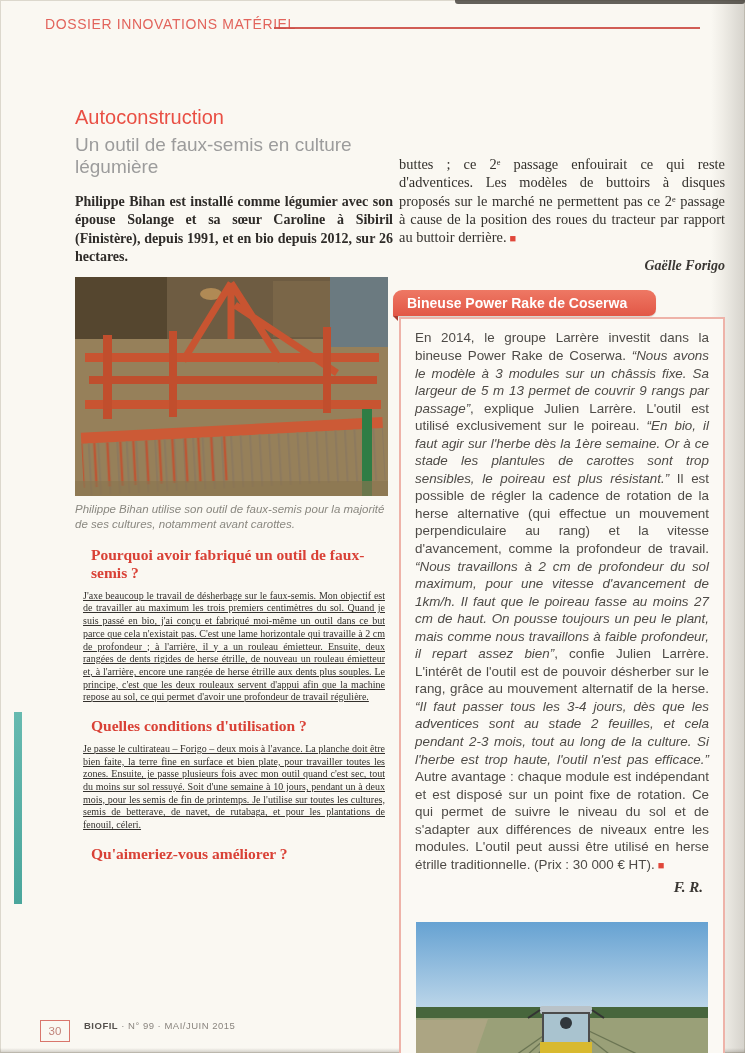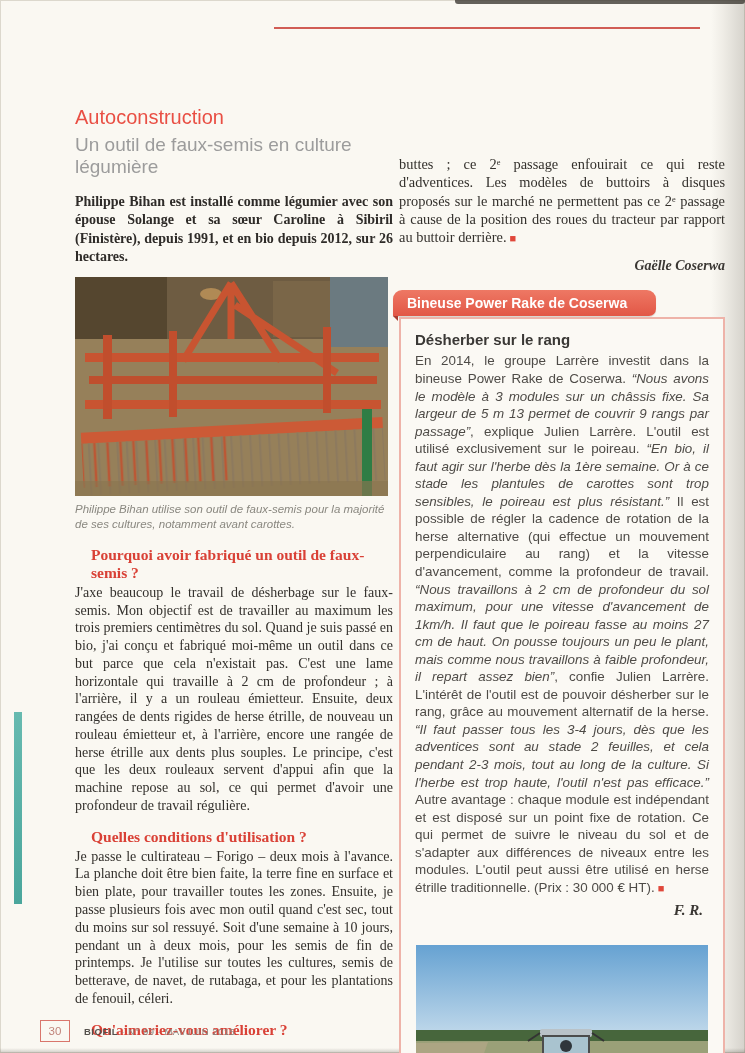--- a/index.html
+++ b/index.html
@@ -19,21 +19,21 @@
   .col-left{position:absolute;left:75px;top:106px;width:318px;}
   .col-right{position:absolute;left:399px;top:155px;width:326px;}
   
   .h-label{margin:0 0 5px;font-size:20px;font-weight:normal;color:#e94f44;}
   .h-title{margin:0 0 15px;font-size:19px;font-weight:normal;color:#9c9c9c;}
   .lead{margin:0 0 10px;font-family:"Liberation Serif",serif;font-weight:bold;font-size:14px;
         line-height:1.32;color:#2e2b28;text-align:justify;}
   .photo{display:block;margin:2px 0 6px;}
   .caption{margin:0 0 14px;font-style:italic;font-size:11.5px;line-height:1.3;color:#8a8880;}
   .qhead{margin:13px 16px 2px;font-family:"Liberation Serif",serif;font-weight:bold;font-size:15.5px;color:#d94136;}
-  .qbody{margin:0;font-family:"Liberation Serif",serif;font-size:14px;line-height:1.27;color:#33302c;text-align:justify;}
+  .qbody{margin:8px;font-family:"Liberation Serif",serif;font-size:10px;line-height:1.27;color:#33302c;text-align:justify;text-decoration:underline;}
   
   .cont{margin:0 0 12px;font-family:"Liberation Serif",serif;font-size:14.4px;line-height:1.27;
         color:#33302c;text-align:justify;}
   .author{margin:0 0 16px;font-family:"Liberation Serif",serif;font-style:italic;font-weight:bold;
         font-size:14px;color:#3a3733;text-align:right;}
   .sq{color:#e0473a;font-size:11px;padding-left:3px;font-style:normal;}
   
   .box-tab{position:relative;left:-6px;display:inline-block;max-width:300px;
       background:linear-gradient(180deg,#ee7864,#e25746);color:#fff;font-weight:bold;font-size:14px;
       padding:5px 29px 5px 14px;border-radius:9px 9px 7px 0;box-shadow:0 1px 1px rgba(0,0,0,.15);}
@@ -41,36 +41,37 @@
       border-top:5px solid #a83c30;border-left:5px solid transparent;}
   .box{position:relative;margin-top:-4px;border:2px solid #eeb3a9;background:#fbf9f4;
       padding:10px 14px 12px;min-height:664px;}
   .box-heading{margin:2px 0 4px;font-size:15px;font-weight:bold;color:#3a3835;}
   .box-body{margin:0 0 6px;font-size:13.4px;line-height:1.31;color:#4e4b47;text-align:justify;}
   .box-body em{font-style:italic;}
   .box-author{margin:4px 6px 26px 0;font-family:"Liberation Serif",serif;font-style:italic;
       font-weight:bold;font-size:15px;color:#3a3733;text-align:right;}
   .photo2{display:block;margin:0 auto 6px;}
   
-  .footer{position:absolute;left:40px;bottom:11px;display:flex;align-items:center;gap:14px;}
+  .footer{position:absolute;left:40px;bottom:11px;display:flex;align-items:flex-start;gap:14px;}
   .pgbox{width:28px;height:20px;border:1.5px solid #d9766c;color:#c08379;font-size:11.5px;
       display:flex;align-items:center;justify-content:center;background:transparent;}
   .issue{font-size:9.5px;color:#8a857f;letter-spacing:.5px;}
   .issue b{color:#55514d;}
 </style>
 </head>
 <body>
 
 <div class="scan">
 
   <div class="edge-right"></div>
   <div class="edge-top-dark"></div>
   <div class="edge-bottom"></div>
   <div class="teal-tab"></div>
 
+  <div class="kicker">DOSSIER INNOVATIONS MATÉRIEL</div>
   <div class="kicker-line"></div>
 
   <div class="col-left">
     <h2 class="h-label">Autoconstruction</h2>
     <h1 class="h-title">Un outil de faux-semis en culture légumière</h1>
     <p class="lead">Philippe Bihan est installé comme légumier avec son épouse Solange et sa sœur Caroline à Sibiril (Finistère), depuis 1991, et en bio depuis 2012, sur 26 hectares.</p>
 
     <svg class="photo" width="313" height="219" viewBox="0 0 313 219">
       <defs>
         <pattern id="tines" width="9.5" height="62" patternUnits="userSpaceOnUse">
@@ -108,27 +109,26 @@
 
     <h3 class="qhead">Quelles conditions d'utilisation ?</h3>
     <p class="qbody">Je passe le cultirateau – Forigo – deux mois à l'avance. La planche doit être bien faite, la terre fine en surface et bien plate, pour travailler toutes les zones. Ensuite, je passe plusieurs fois avec mon outil quand c'est sec, tout du moins sur sol ressuyé. Soit d'une semaine à 10 jours, pendant un à deux mois, pour les semis de fin de printemps. Je l'utilise sur toutes les cultures, semis de betterave, de navet, de rutabaga, et pour les plantations de fenouil, céleri.</p>
 
     <h3 class="qhead">Qu'aimeriez-vous améliorer ?</h3>
 
   </div>
 
   <div class="col-right">
     <p class="cont"><span>buttes ; ce 2ᵉ passage enfouirait ce qui reste d'adventices. Les modèles de buttoirs à disques proposés sur le marché ne permettent pas ce 2ᵉ passage à cause de la position des roues du tracteur par rapport au buttoir derrière.</span><span class="sq">■</span></p>
-    <p class="author">Gaëlle Coserwa</p>
+    <p class="author">Gaëlle Forigo</p>
 
     <div class="box-tab">Bineuse Power Rake de Coserwa</div>
     <div class="box-tab-fold"></div>
 
     <div class="box">
-      <h3 class="box-heading">Désherber sur le rang</h3>
       <p class="box-body"><span><span>En 2014, le groupe Larrère investit dans la bineuse Power Rake de Coserwa. </span><em>“Nous avons le modèle à 3 modules sur un châssis fixe. Sa largeur de 5 m 13 permet de couvrir 9 rangs par passage”</em><span>, explique Julien Larrère. L'outil est utilisé exclusivement sur le poireau. </span><em>“En bio, il faut agir sur l'herbe dès la 1ère semaine. Or à ce stade les plantules de carottes sont trop sensibles, le poireau est plus résistant.”</em><span> Il est possible de régler la cadence de rotation de la herse alternative (qui effectue un mouvement perpendiculaire au rang) et la vitesse d'avancement, comme la profondeur de travail. </span><em>“Nous travaillons à 2 cm de profondeur du sol maximum, pour une vitesse d'avancement de 1km/h. Il faut que le poireau fasse au moins 27 cm de haut. On pousse toujours un peu le plant, mais comme nous travaillons à faible profondeur, il repart assez bien”</em><span>, confie Julien Larrère. L'intérêt de l'outil est de pouvoir désherber sur le rang, grâce au mouvement alternatif de la herse. </span><em>“Il faut passer tous les 3-4 jours, dès que les adventices sont au stade 2 feuilles, et cela pendant 2-3 mois, tout au long de la culture. Si l'herbe est trop haute, l'outil n'est pas efficace.”</em><span> Autre avantage : chaque module est indépendant et est disposé sur un point fixe de rotation. Ce qui permet de suivre le niveau du sol et de s'adapter aux différences de niveaux entre les modules. L'outil peut aussi être utilisé en herse étrille traditionnelle. (Prix : 30 000 € HT).</span></span><span class="sq">■</span></p>
       <p class="box-author">F. R.</p>
 
       <svg class="photo2" width="292" height="228" viewBox="0 0 292 228">
         <defs>
           <linearGradient id="sky" x1="0" y1="0" x2="0" y2="1">
             <stop offset="0" stop-color="#66a2d2"></stop>
               <stop offset="1" stop-color="#c6dcec"></stop>
           </linearGradient>
           <pattern id="imptines" width="6" height="16" patternUnits="userSpaceOnUse">

